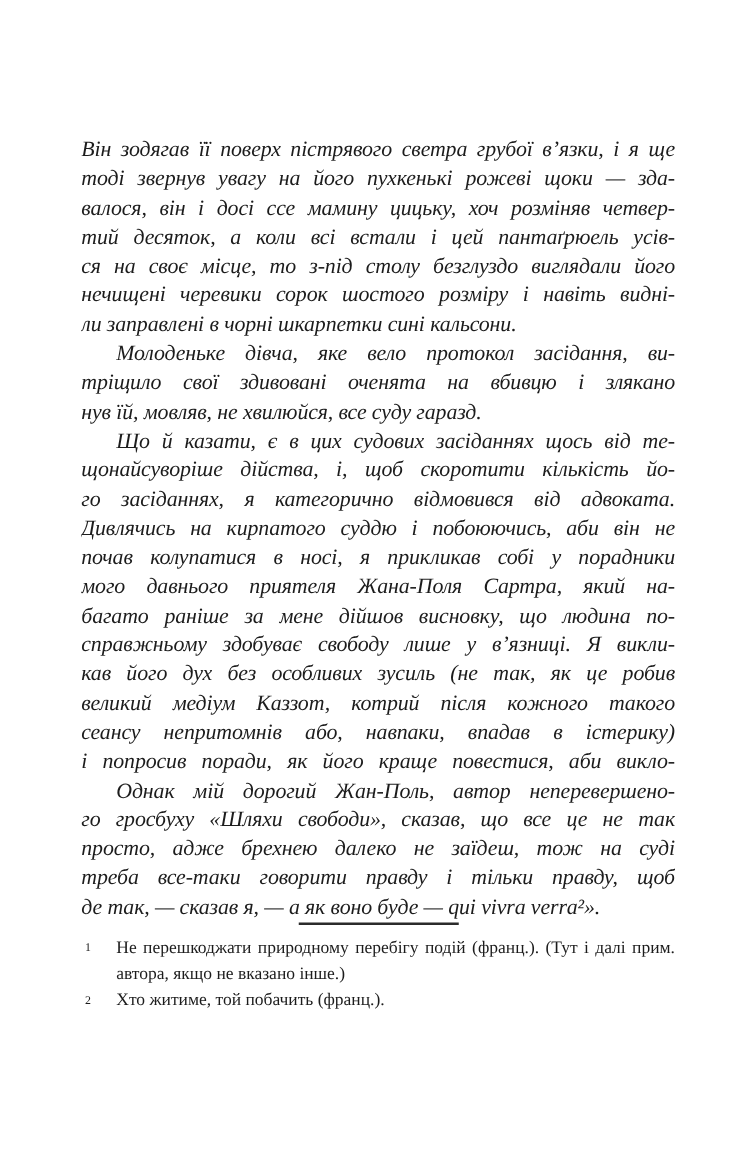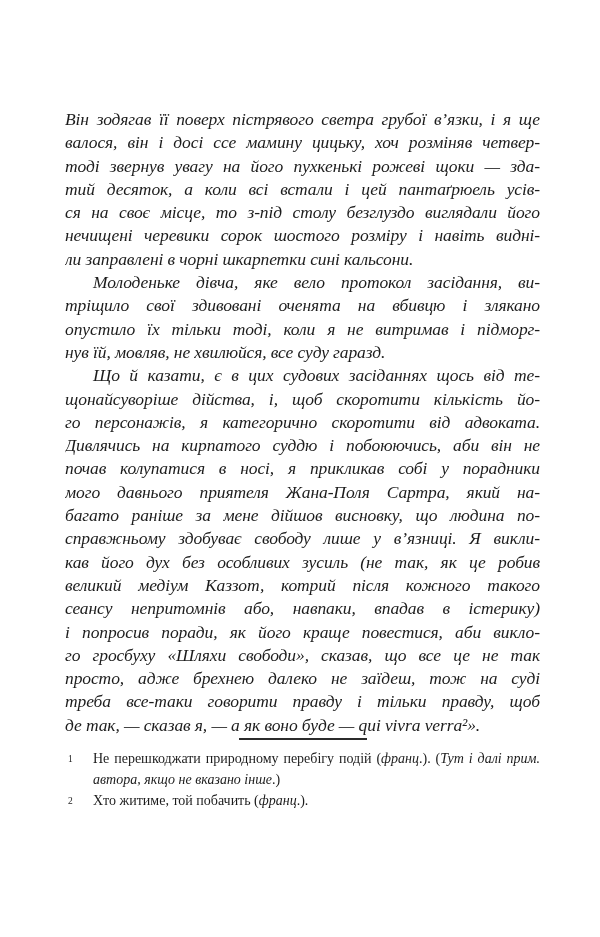--- a/index.html
+++ b/index.html
@@ -64,58 +64,57 @@
     font-size: 9.5px;
     padding-left: 3px;
     padding-top: 1px;
     box-sizing: border-box;
   }
   .fn-text {
     flex: 1 1 auto;
     text-align: justify;
   }
   .fn-text .it {
-    font-style: italic;
   }
 </style>
 </head>
 <body>
 
 <div class="text-block">
   <div id="body-text">
       <div class="paragraph">
         <div class="line">Він зодягав її поверх пістрявого светра грубої в’язки, і я ще</div>
+        <div class="line">тоді звернув увагу на його пухкенькі рожеві щоки — зда-</div>
         <div class="line">валося, він і досі ссе мамину цицьку, хоч розміняв четвер-</div>
-        <div class="line">тоді звернув увагу на його пухкенькі рожеві щоки — зда-</div>
         <div class="line">тий десяток, а коли всі встали і цей пантаґрюель усів-</div>
         <div class="line">ся на своє місце, то з-під столу безглуздо виглядали його</div>
         <div class="line">нечищені черевики сорок шостого розміру і навіть видні-</div>
         <div class="line para-end">ли заправлені в чорні шкарпетки сині кальсони.</div>
       </div>
       <div class="paragraph">
         <div class="line indent">Молоденьке дівча, яке вело протокол засідання, ви-</div>
         <div class="line">тріщило свої здивовані оченята на вбивцю і злякано</div>
-        <div class="line">опустило їх тільки тоді, коли я не витримав і підморг-</div>
         <div class="line para-end">нув їй, мовляв, не хвилюйся, все суду гаразд.</div>
       </div>
       <div class="paragraph">
         <div class="line indent">Що й казати, є в цих судових засіданнях щось від те-</div>
         <div class="line">щонайсуворіше дійства, і, щоб скоротити кількість йо-</div>
-        <div class="line">го персонажів, я категорично скоротити від адвоката.</div>
+        <div class="line">го засіданнях, я категорично відмовився від адвоката.</div>
         <div class="line">Дивлячись на кирпатого суддю і побоюючись, аби він не</div>
         <div class="line">почав колупатися в носі, я прикликав собі у порадники</div>
         <div class="line">мого давнього приятеля Жана-Поля Сартра, який на-</div>
         <div class="line">багато раніше за мене дійшов висновку, що людина по-</div>
         <div class="line">справжньому здобуває свободу лише у в’язниці. Я викли-</div>
         <div class="line">кав його дух без особливих зусиль (не так, як це робив</div>
         <div class="line">великий медіум Каззот, котрий після кожного такого</div>
         <div class="line">сеансу непритомнів або, навпаки, впадав в істерику)</div>
         <div class="line">і попросив поради, як його краще повестися, аби викло-</div>
       </div>
       <div class="paragraph">
+        <div class="line indent">Однак мій дорогий Жан-Поль, автор неперевершено-</div>
         <div class="line">го гросбуху «Шляхи свободи», сказав, що все це не так</div>
         <div class="line">просто, адже брехнею далеко не заїдеш, тож на суді</div>
         <div class="line">треба все-таки говорити правду і тільки правду, щоб</div>
         <div class="line para-end">де так, — сказав я, — а як воно буде — qui vivra verra²».</div>
       </div>
     </div>
   <hr class="footnote-separator">
   <div class="footnotes" id="footnotes">
       <div class="footnote">
         <span class="fn-marker">1</span>

